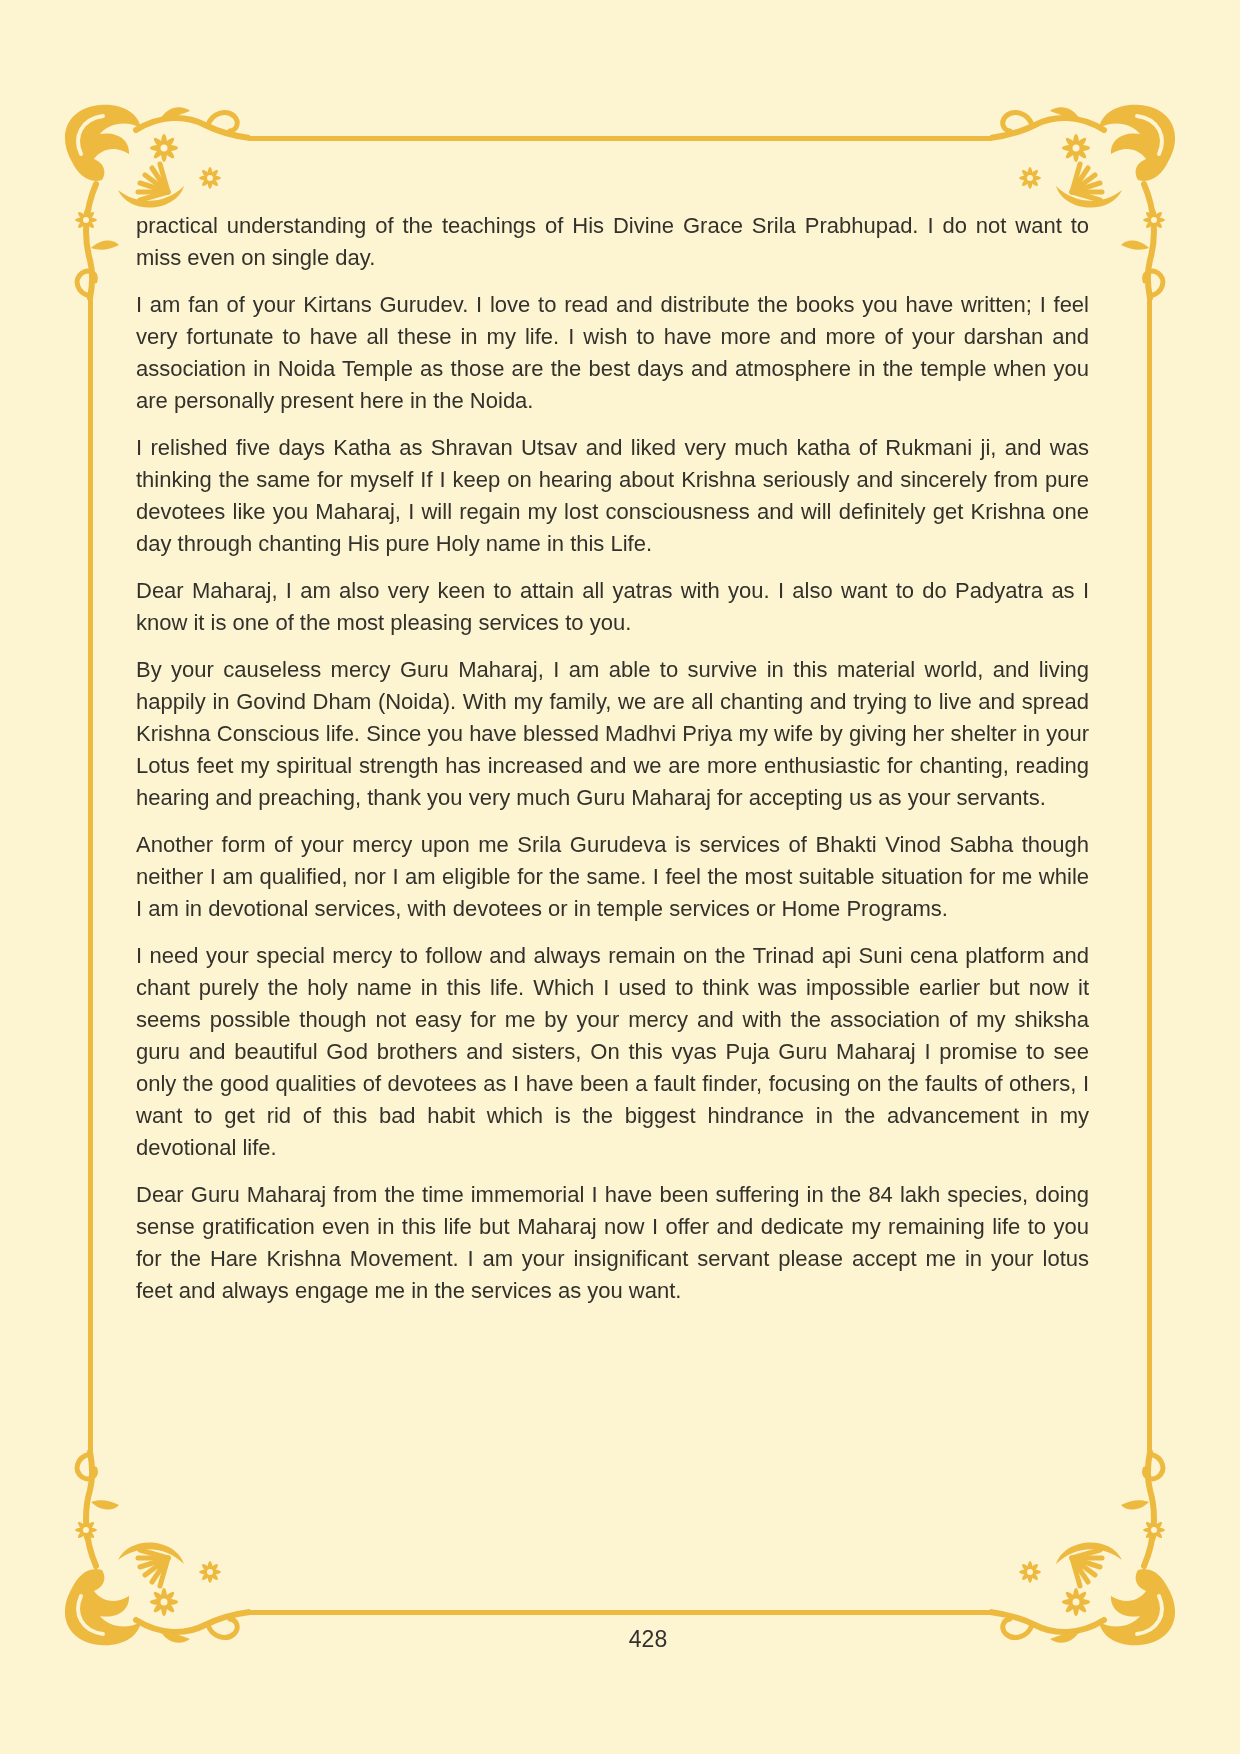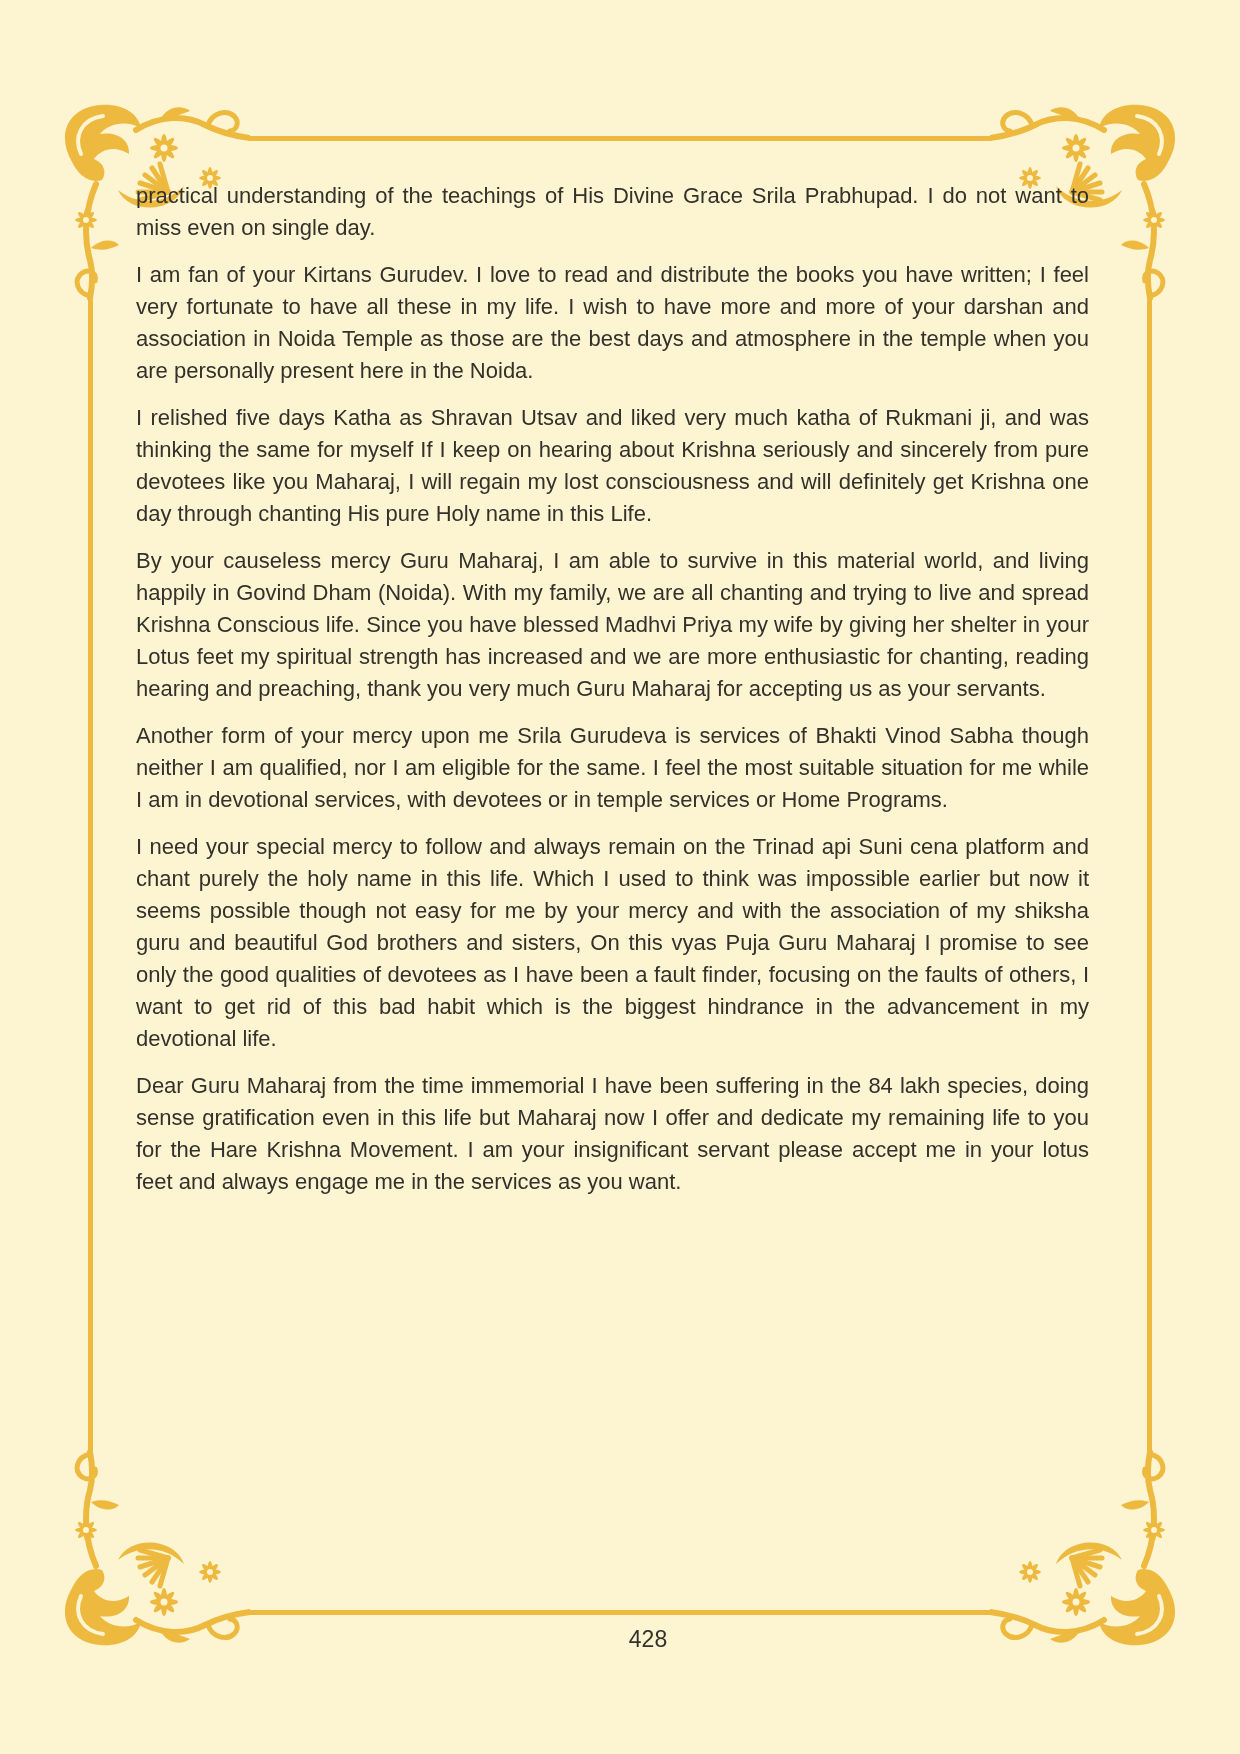--- a/index.html
+++ b/index.html
@@ -47,21 +47,21 @@
     color: var(--gold, #EDB93E);
   }
   .corner.tl { left: 60px;  top: 100px; }
   .corner.tr { left: 990px; top: 100px;  transform: scaleX(-1); }
   .corner.bl { left: 60px;  top: 1450px; transform: scaleY(-1); }
   .corner.br { left: 990px; top: 1450px; transform: scale(-1,-1); }
   
   .text-block {
     position: absolute;
     left: 136px;
-    top: 180px;
+    top: 210px;
     width: 953px;
     color: var(--text, #33312C);
     font-size: 22px;
     line-height: 32px;
     text-align: justify;
   }
   .text-block p {
     margin: 0 0 15px 0;
   }
   .page-number {
@@ -158,20 +158,21 @@
 
   <div class="hline top"></div>
   <div class="hline bottom"></div>
   <div class="vline left"></div>
   <div class="vline right"></div>
 
   <main class="text-block">
       <p>practical understanding of the teachings of His Divine Grace Srila Prabhupad. I do not want to miss even on single day.</p>
       <p>I am fan of your Kirtans Gurudev. I love to read and distribute the books you have written; I feel very fortunate to have all these in my life. I wish to have more and more of your darshan and association in Noida Temple as those are the best days and atmosphere in the temple when you are personally present here in the Noida.</p>
       <p>I relished five days Katha as Shravan Utsav and liked very much katha of Rukmani ji, and was thinking the same for myself If I keep on hearing about Krishna seriously and sincerely from pure devotees like you Maharaj, I will regain my lost consciousness and will definitely get Krishna one day through chanting His pure Holy name in this Life.</p>
+      <p>Dear Maharaj, I am also very keen to attain all yatras with you. I also want to do Padyatra as I know it is one of the most pleasing services to you.</p>
       <p>By your causeless mercy Guru Maharaj, I am able to survive in this material world, and living happily in Govind Dham (Noida). With my family, we are all chanting and trying to live and spread Krishna Conscious life. Since you have blessed Madhvi Priya my wife by giving her shelter in your Lotus feet my spiritual strength has increased and we are more enthusiastic for chanting, reading hearing and preaching, thank you very much Guru Maharaj for accepting us as your servants.</p>
       <p>Another form of your mercy upon me Srila Gurudeva is services of Bhakti Vinod Sabha though neither I am qualified, nor I am eligible for the same. I feel the most suitable situation for me while I am in devotional services, with devotees or in temple services or Home Programs.</p>
       <p>I need your special mercy to follow and always remain on the Trinad api Suni cena platform and chant purely the holy name in this life. Which I used to think was impossible earlier but now it seems possible though not easy for me by your mercy and with the association of my shiksha guru and beautiful God brothers and sisters, On this vyas Puja Guru Maharaj I promise to see only the good qualities of devotees as I have been a fault finder, focusing on the faults of others, I want to get rid of this bad habit which is the biggest hindrance in the advancement in my devotional life.</p>
       <p>Dear Guru Maharaj from the time immemorial I have been suffering in the 84 lakh species, doing sense gratification even in this life but Maharaj now I offer and dedicate my remaining life to you for the Hare Krishna Movement. I am your insignificant servant please accept me in your lotus feet and always engage me in the services as you want.</p>
     </main>
 
   <div class="page-number">428</div>
 
 </div>
 

